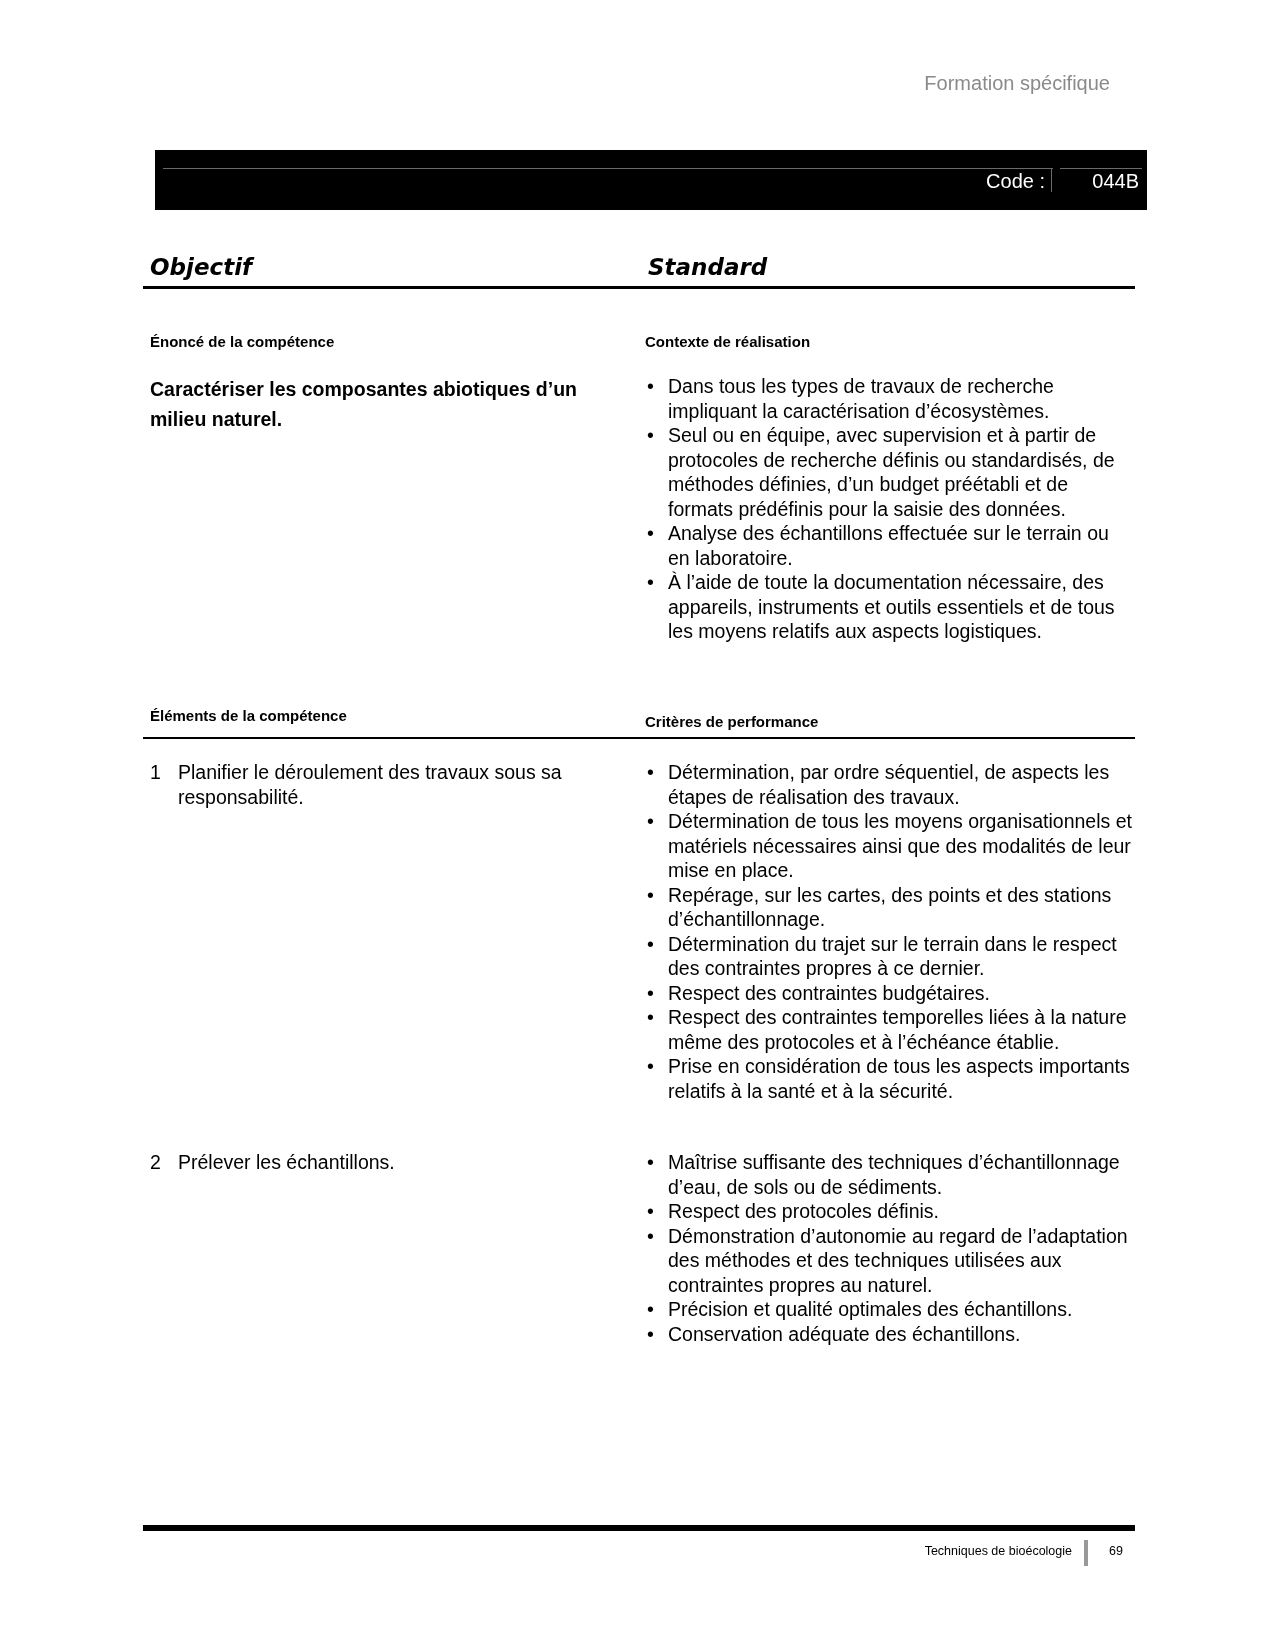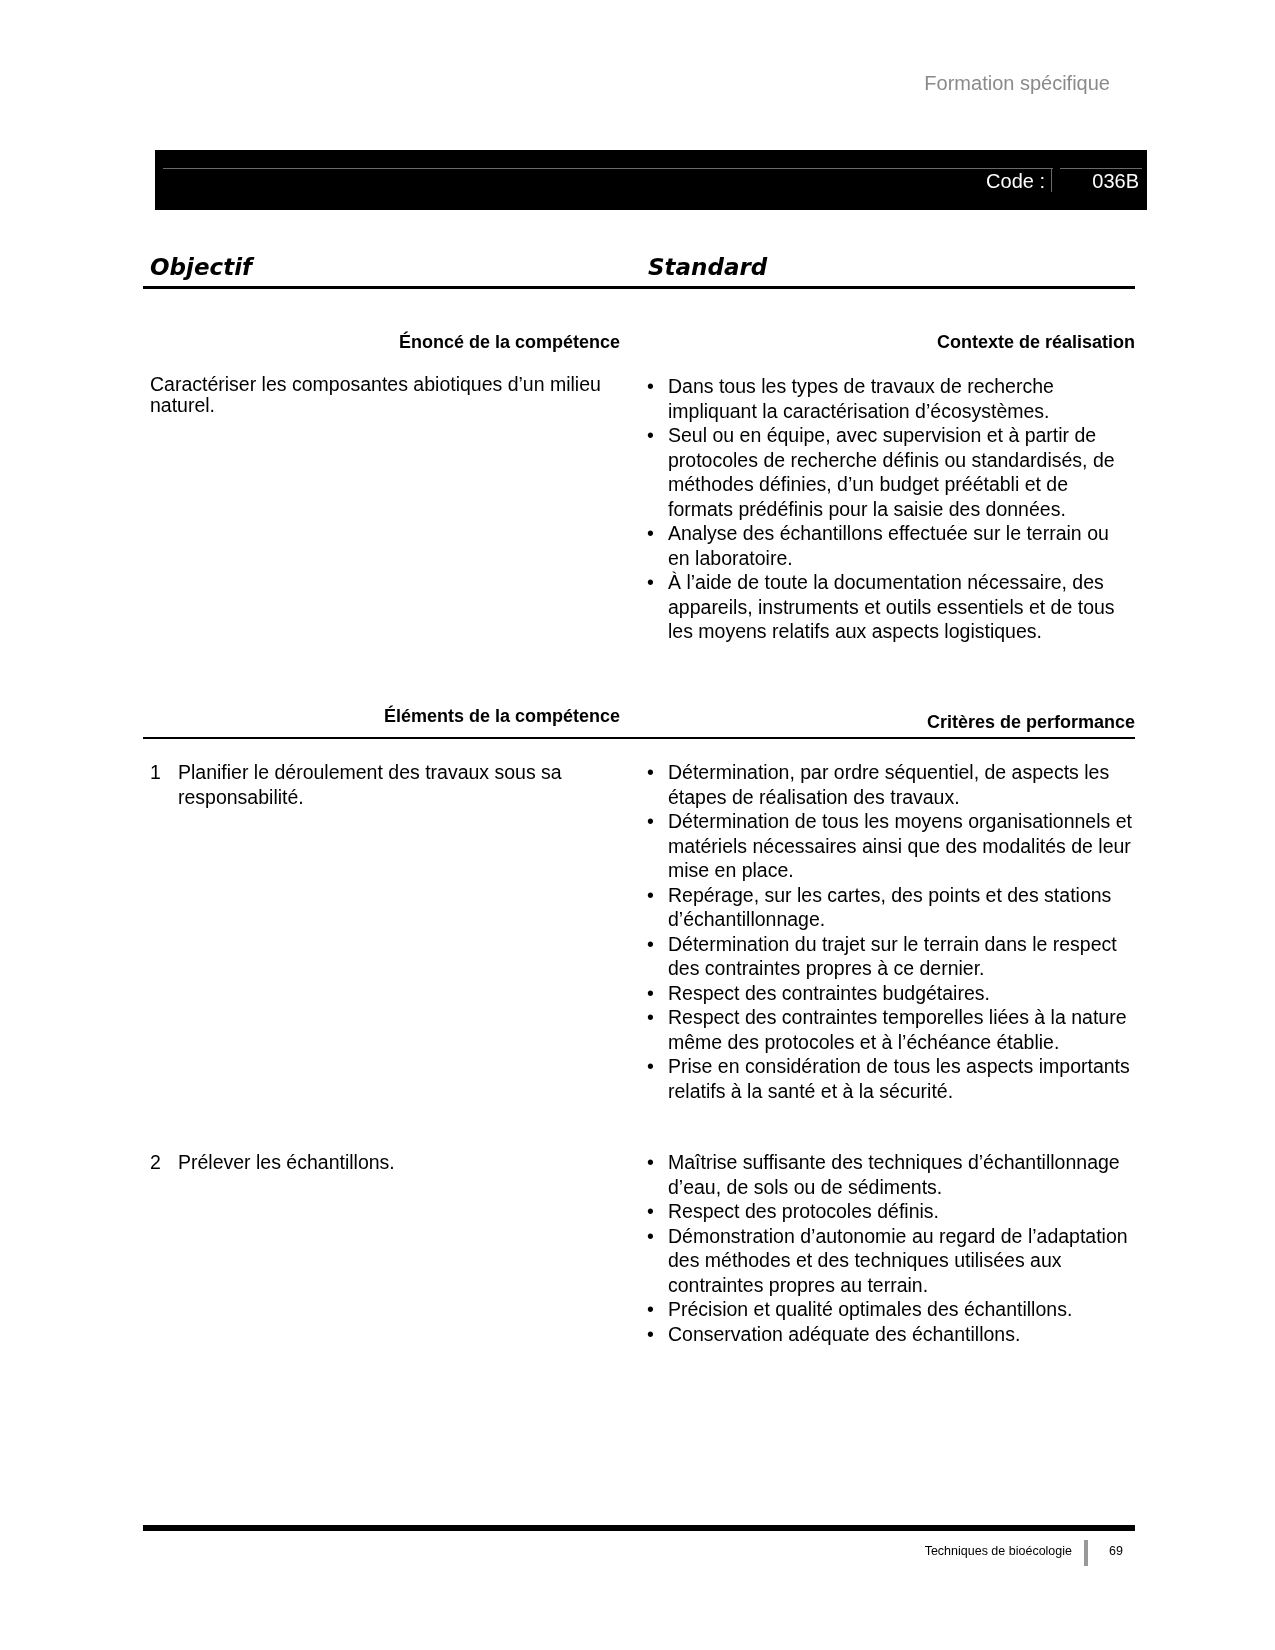--- a/index.html
+++ b/index.html
@@ -12,22 +12,22 @@
   .code-bar .vsep { position: absolute; left: 896px; top: 18px; width: 1px; height: 24px; background: #6a6a6a; }
   .code-label { position: absolute; right: 102px; top: 20px; font-size: 20px; color: #fff; }
   .code-value { position: absolute; right: 8px; top: 20px; font-size: 20px; color: #fff; }
 
   .section-title { position: absolute; font-family: "DejaVu Sans", sans-serif; font-weight: bold; font-style: italic;
                    font-size: 23px; top: 254px; }
   .rule-thick { position: absolute; left: 143px; width: 992px; background: #000; }
 
   .col-left { position: absolute; left: 150px; width: 470px; }
   .col-right { position: absolute; left: 645px; width: 490px; }
-  .subhead { font-weight: bold; font-size: 18px; line-height: 24px; text-align: right; }
-  .body-text { font-size: 19.5px; line-height: 21px; }
+  .subhead { font-weight: bold; font-size: 15px; line-height: 24px; }
+  .body-text { font-size: 19.5px; line-height: 30px; font-weight: bold; }
 
   ul.bullets { list-style: none; margin: 0; padding: 0; }
   ul.bullets li { position: relative; padding-left: 23px; font-size: 19.5px; line-height: 24.5px; }
   ul.bullets li .dot { position: absolute; left: 2px; top: 0; }
 
   .element { position: relative; padding-left: 28px; font-size: 19.5px; line-height: 24.5px; }
   .element .num { position: absolute; left: 0; top: 0; }
 
   .footer-rule { position: absolute; left: 143px; top: 1525px; width: 992px; height: 6px; background: #000; }
   .footer-title { position: absolute; right: 203px; top: 1544px; font-size: 12.5px; }
@@ -37,21 +37,21 @@
 </head>
 <body>
 
 <div class="running-head">Formation spécifique</div>
 
 <div class="code-bar">
   <div class="hline"></div>
   <div class="hline2"></div>
   <div class="vsep"></div>
   <span class="code-label">Code :</span>
-  <span class="code-value">036B</span>
+  <span class="code-value">044B</span>
 </div>
 
 <div class="section-title" style="left:150px">Objectif</div>
 <div class="section-title" style="left:648px">Standard</div>
 <div class="rule-thick" style="top:286px;height:3px"></div>
 
 <div class="col-left" style="top:330px">
   <div class="subhead">Énoncé de la compétence</div>
   <div class="body-text" style="margin-top:20px">Caractériser les composantes abiotiques d’un milieu naturel.</div>
 </div>
@@ -91,21 +91,21 @@
 <div class="col-left" style="top:1150px">
   <div class="element">
     <span class="num">2</span>
     <span>Prélever les échantillons.</span>
   </div>
 </div>
 <div class="col-right" style="top:1150px">
   <ul class="bullets">
     <li><span class="dot">•</span><span>Maîtrise suffisante des techniques d’échantillonnage d’eau, de sols ou de sédiments.</span></li>
     <li><span class="dot">•</span><span>Respect des protocoles définis.</span></li>
-    <li><span class="dot">•</span><span>Démonstration d’autonomie au regard de l’adaptation des méthodes et des techniques utilisées aux contraintes propres au terrain.</span></li>
+    <li><span class="dot">•</span><span>Démonstration d’autonomie au regard de l’adaptation des méthodes et des techniques utilisées aux contraintes propres au naturel.</span></li>
     <li><span class="dot">•</span><span>Précision et qualité optimales des échantillons.</span></li>
     <li><span class="dot">•</span><span>Conservation adéquate des échantillons.</span></li>
   </ul>
 </div>
 
 <div class="footer-rule"></div>
 <span class="footer-title">Techniques de bioécologie</span>
 <div class="footer-bar"></div>
 <span class="footer-page">69</span>
 

